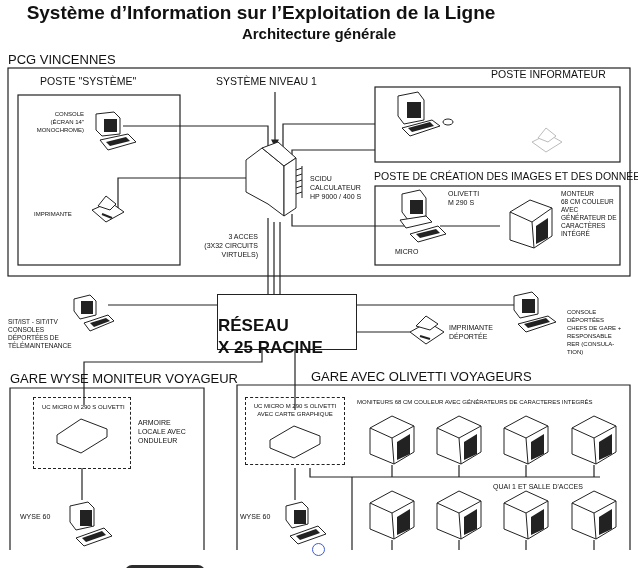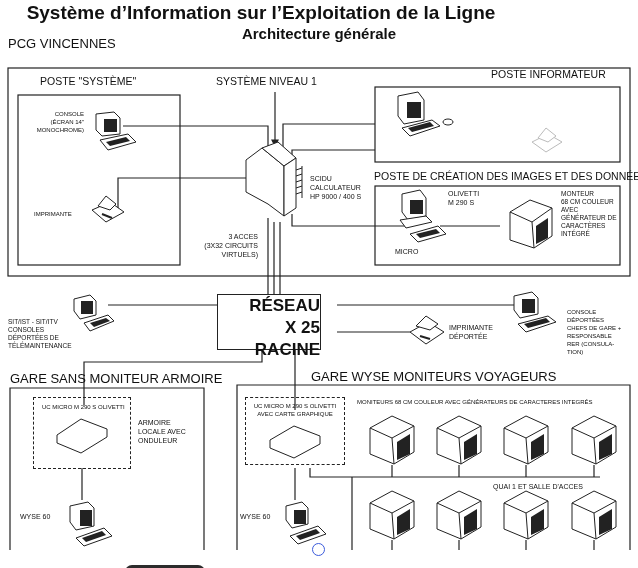--- a/index.html
+++ b/index.html
@@ -5,21 +5,21 @@
   html, body { margin: 0; padding: 0; background: #ffffff; }
   body { width: 638px; height: 568px; position: relative; overflow: hidden; font-family: "Liberation Sans", sans-serif; color: #111; }
   .abs { position: absolute; }
   .title { left: 0; width: 522px; top: 2px; text-align: center; font-weight: bold; font-size: 19px; }
   .subtitle { left: 0; width: 638px; top: 25px; text-align: center; font-weight: bold; font-size: 15px; }
   .sec { font-size: 13px; white-space: nowrap; }
   .sm { font-size: 9.5px; white-space: nowrap; }
   .xs { font-size: 6px; line-height: 8px; text-transform: uppercase; white-space: nowrap; }
   .xs.r { text-align: right; }
   .dash { border: 1.5px dashed #222; box-sizing: border-box; }
-  .reseau { left: 217px; top: 294px; width: 104px; height: 56px; border: 1.5px solid #222; box-sizing: border-box; background: #fff; text-align: right; font-weight: bold; font-size: 17px; line-height: 22px; padding-top: 0; }
+  .reseau { left: 217px; top: 294px; width: 140px; height: 56px; border: 1.5px solid #222; box-sizing: border-box; background: #fff; text-align: left; font-weight: bold; font-size: 17px; line-height: 22px; padding-top: 20px; }
   svg.lines { position: absolute; left: 0; top: 0; width: 638px; height: 568px; pointer-events: none; }
   .pill { left: 125px; top: 565px; width: 80px; height: 14px; border-radius: 7px; background: #2c2c2c; }
   .cursor { left: 312px; top: 543px; width: 11px; height: 11px; border: 1.5px solid #3b5bdb; border-radius: 50%; }
   .ico { position: absolute; }
 </style>
 </head>
 <body>
 
 <div class="abs title">Système d’Information sur l’Exploitation de la Ligne</div>
 <div class="abs subtitle">Architecture générale</div>
@@ -77,21 +77,21 @@
     <line x1="459" y1="465" x2="459" y2="477"></line>
     <line x1="526" y1="465" x2="526" y2="477"></line>
     <line x1="594" y1="465" x2="594" y2="477"></line>
     <line x1="392" y1="540" x2="392" y2="550"></line>
     <line x1="459" y1="540" x2="459" y2="550"></line>
     <line x1="526" y1="540" x2="526" y2="550"></line>
     <line x1="594" y1="540" x2="594" y2="550"></line>
   </g>
 </svg>
 
-<div class="abs sec" style="left:8px;top:36px;">PCG VINCENNES</div>
+<div class="abs sec" style="left:8px;top:52px;">PCG VINCENNES</div>
 <div class="abs sm" style="left:40px;top:75px;font-size:10.5px;">POSTE "SYSTÈME"</div>
 <div class="abs sm" style="left:216px;top:75px;font-size:10.5px;">SYSTÈME NIVEAU 1</div>
 <div class="abs sm" style="left:455px;top:68px;font-size:10.5px;margin-left:36px;">POSTE INFORMATEUR</div>
 <div class="abs sm" style="left:374px;top:170px;font-size:10.5px;">POSTE DE CRÉATION DES IMAGES ET DES DONNÉES</div>
 
 <div class="abs xs r" style="left:20px;top:110px;width:64px;">
   <div>CONSOLE</div>
   <div>(ÉCRAN 14"</div>
   <div>MONOCHROME)</div>
 </div>
@@ -207,40 +207,40 @@
 </svg>
 <div class="abs xs" style="left:567px;top:308px;font-size:6px;line-height:8px;">
   <div>CONSOLE</div>
   <div>DÉPORTÉES</div>
   <div>CHEFS DE GARE +</div>
   <div>RESPONSABLE</div>
   <div>RER (CONSULA-</div>
   <div>TION)</div>
 </div>
 
-<div class="abs sec" style="left:10px;top:371px;">GARE SANS MONITEUR ARMOIRE</div>
+<div class="abs sec" style="left:10px;top:371px;">GARE WYSE MONITEUR VOYAGEUR</div>
 <div class="abs dash" style="left:33px;top:397px;width:98px;height:72px;"></div>
 <div class="abs xs" style="left:42px;top:403px;font-size:6px;">UC MICRO M 290 S OLIVETTI</div>
 <svg class="ico" style="left:55px;top:415px;" width="56" height="40">
   <path d="M2 20 L26 4 L52 14 L52 22 L26 38 L2 28 Z" fill="#fff" stroke="#222"></path>
 </svg>
 <div class="abs xs" style="left:138px;top:418px;font-size:7px;line-height:9px;">
   <div>ARMOIRE</div>
   <div>LOCALE AVEC</div>
   <div>ONDULEUR</div>
 </div>
 <div class="abs xs" style="left:20px;top:513px;font-size:7px;">WYSE 60</div>
 <svg class="ico" style="left:64px;top:500px;" width="56" height="50">
   <path d="M6 6 L24 2 L30 8 L30 26 L12 30 L6 22 Z" fill="#fff" stroke="#222"></path>
   <rect x="16" y="10" width="12" height="16" fill="#222"></rect>
   <path d="M12 38 L40 28 L48 36 L20 46 Z" fill="#fff" stroke="#222"></path>
   <path d="M18 38 L38 31 L42 35 L22 42 Z" fill="#222"></path>
 </svg>
 
-<div class="abs sec" style="left:311px;top:369px;">GARE WYSE MONITEURS VOYAGEURS</div>
+<div class="abs sec" style="left:311px;top:369px;">GARE AVEC OLIVETTI VOYAGEURS</div>
 <div class="abs dash" style="left:245px;top:397px;width:100px;height:68px;"></div>
 <div class="abs xs" style="left:250px;top:402px;width:90px;text-align:center;font-size:6px;">
   <div>UC MICRO M 290 S OLIVETTI</div>
   <div>AVEC CARTE GRAPHIQUE</div>
 </div>
 <svg class="ico" style="left:268px;top:422px;" width="56" height="38">
   <path d="M2 18 L26 4 L52 14 L52 22 L26 36 L2 26 Z" fill="#fff" stroke="#222"></path>
 </svg>
 <div class="abs xs" style="left:357px;top:398px;font-size:6px;">MONITEURS 68 CM COULEUR AVEC GÉNÉRATEURS DE CARACTERES INTEGRÉS</div>
 <div class="abs xs" style="left:493px;top:483px;font-size:7px;">QUAI 1 ET SALLE D'ACCES</div>

